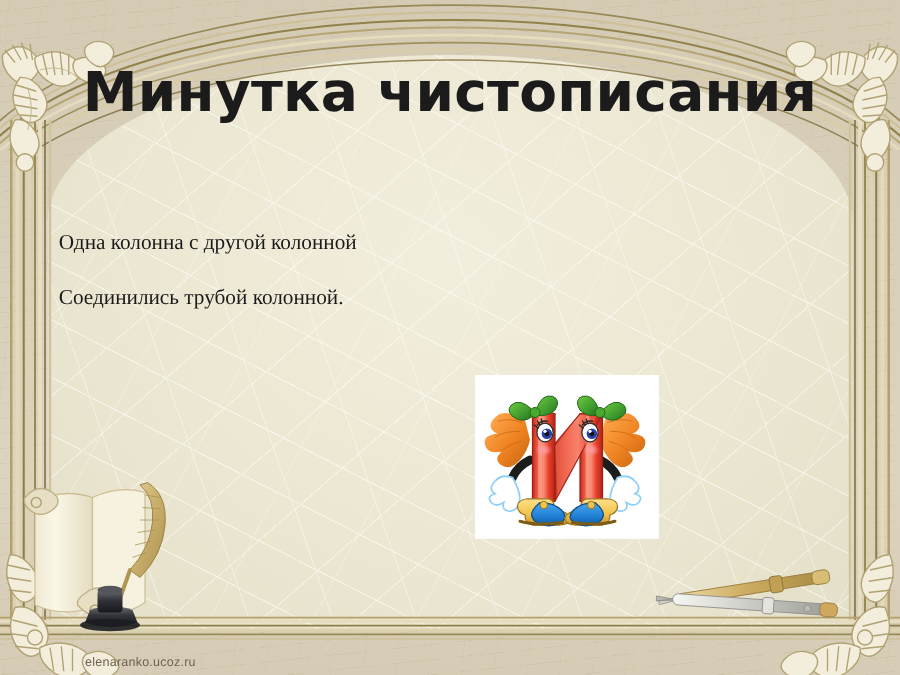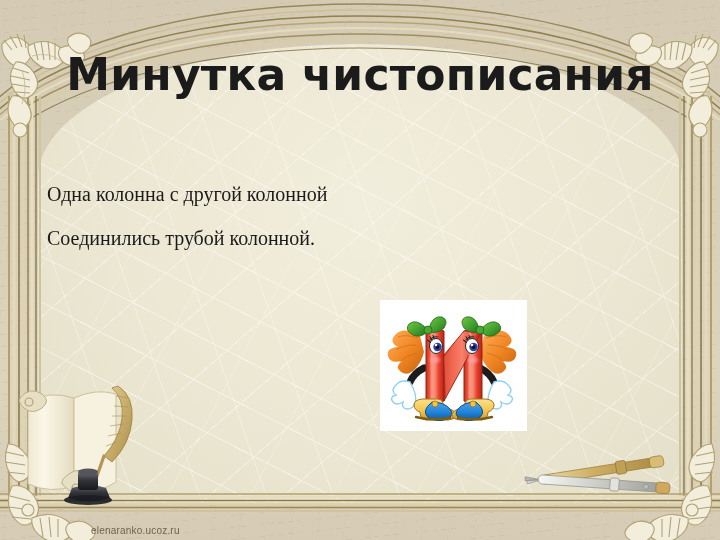--- a/index.html
+++ b/index.html
@@ -73,21 +73,21 @@
     font-weight:bold;
     font-size:44px;
     line-height:42px;
     color:#1b1b1b;
     letter-spacing:.2px;
   }
   .body-text{
     position:absolute;
     left:47px;top:172px;width:600px;
     font-family:"Liberation Serif", serif;
-    font-size:20px;
+    font-size:17px;
     line-height:44px;
     color:#1a1a1a;
   }
   .body-text .line{display:block;white-space:nowrap;}
 
   
   .pic-box{
     position:absolute;
     left:380px;top:300px;width:147px;height:131px;
     background:#ffffff;
@@ -96,21 +96,20 @@
   .pic-box svg{display:block;width:100%;height:100%;}
 
   
   .watermark{
     position:absolute;
     left:68px;bottom:4px;
     font-family:"Liberation Sans", sans-serif;
     font-size:10px;
     color:#6e6252;
     letter-spacing:.2px;
-    padding-left:23px;
   }
 
   
   .deco{position:absolute;pointer-events:none;}
   .corner-tl{left:-2px;top:26px;width:120px;height:120px;}
   .corner-tr{right:-2px;top:26px;width:120px;height:120px;transform:scaleX(-1);}
   .corner-bl{left:-2px;bottom:-4px;width:130px;height:130px;}
   .corner-br{right:-2px;bottom:-4px;width:130px;height:130px;transform:scaleX(-1);}
   .scroll-quill{left:10px;bottom:28px;width:160px;height:140px;}
   .pens{right:16px;bottom:26px;width:180px;height:80px;}

